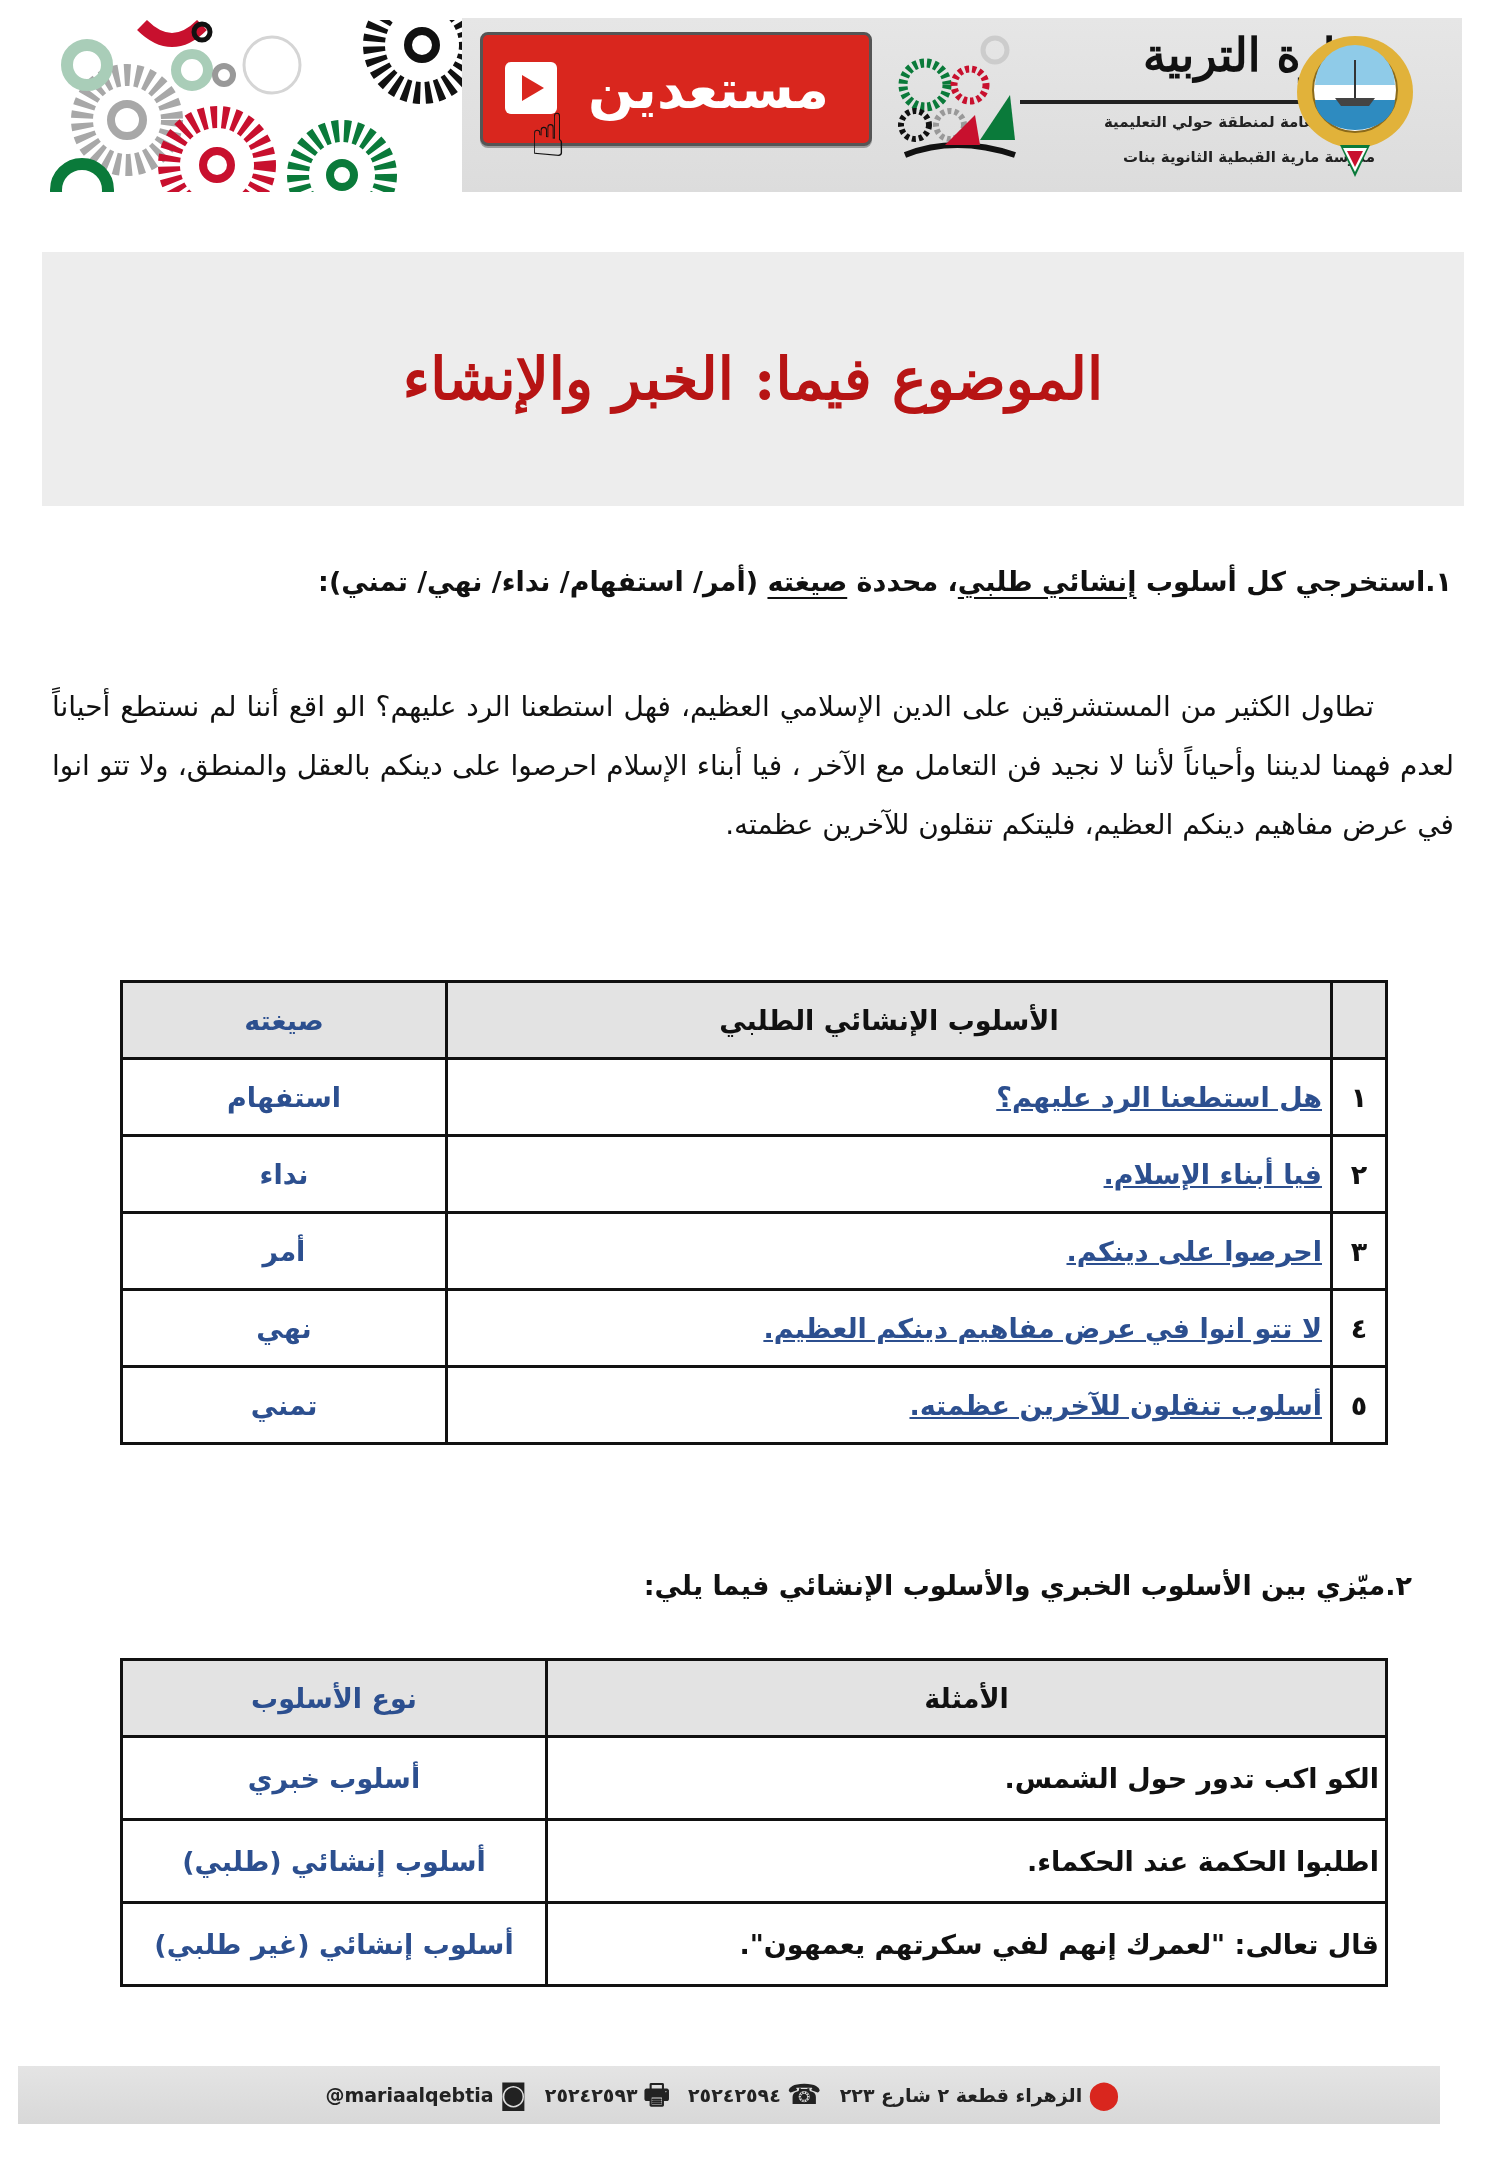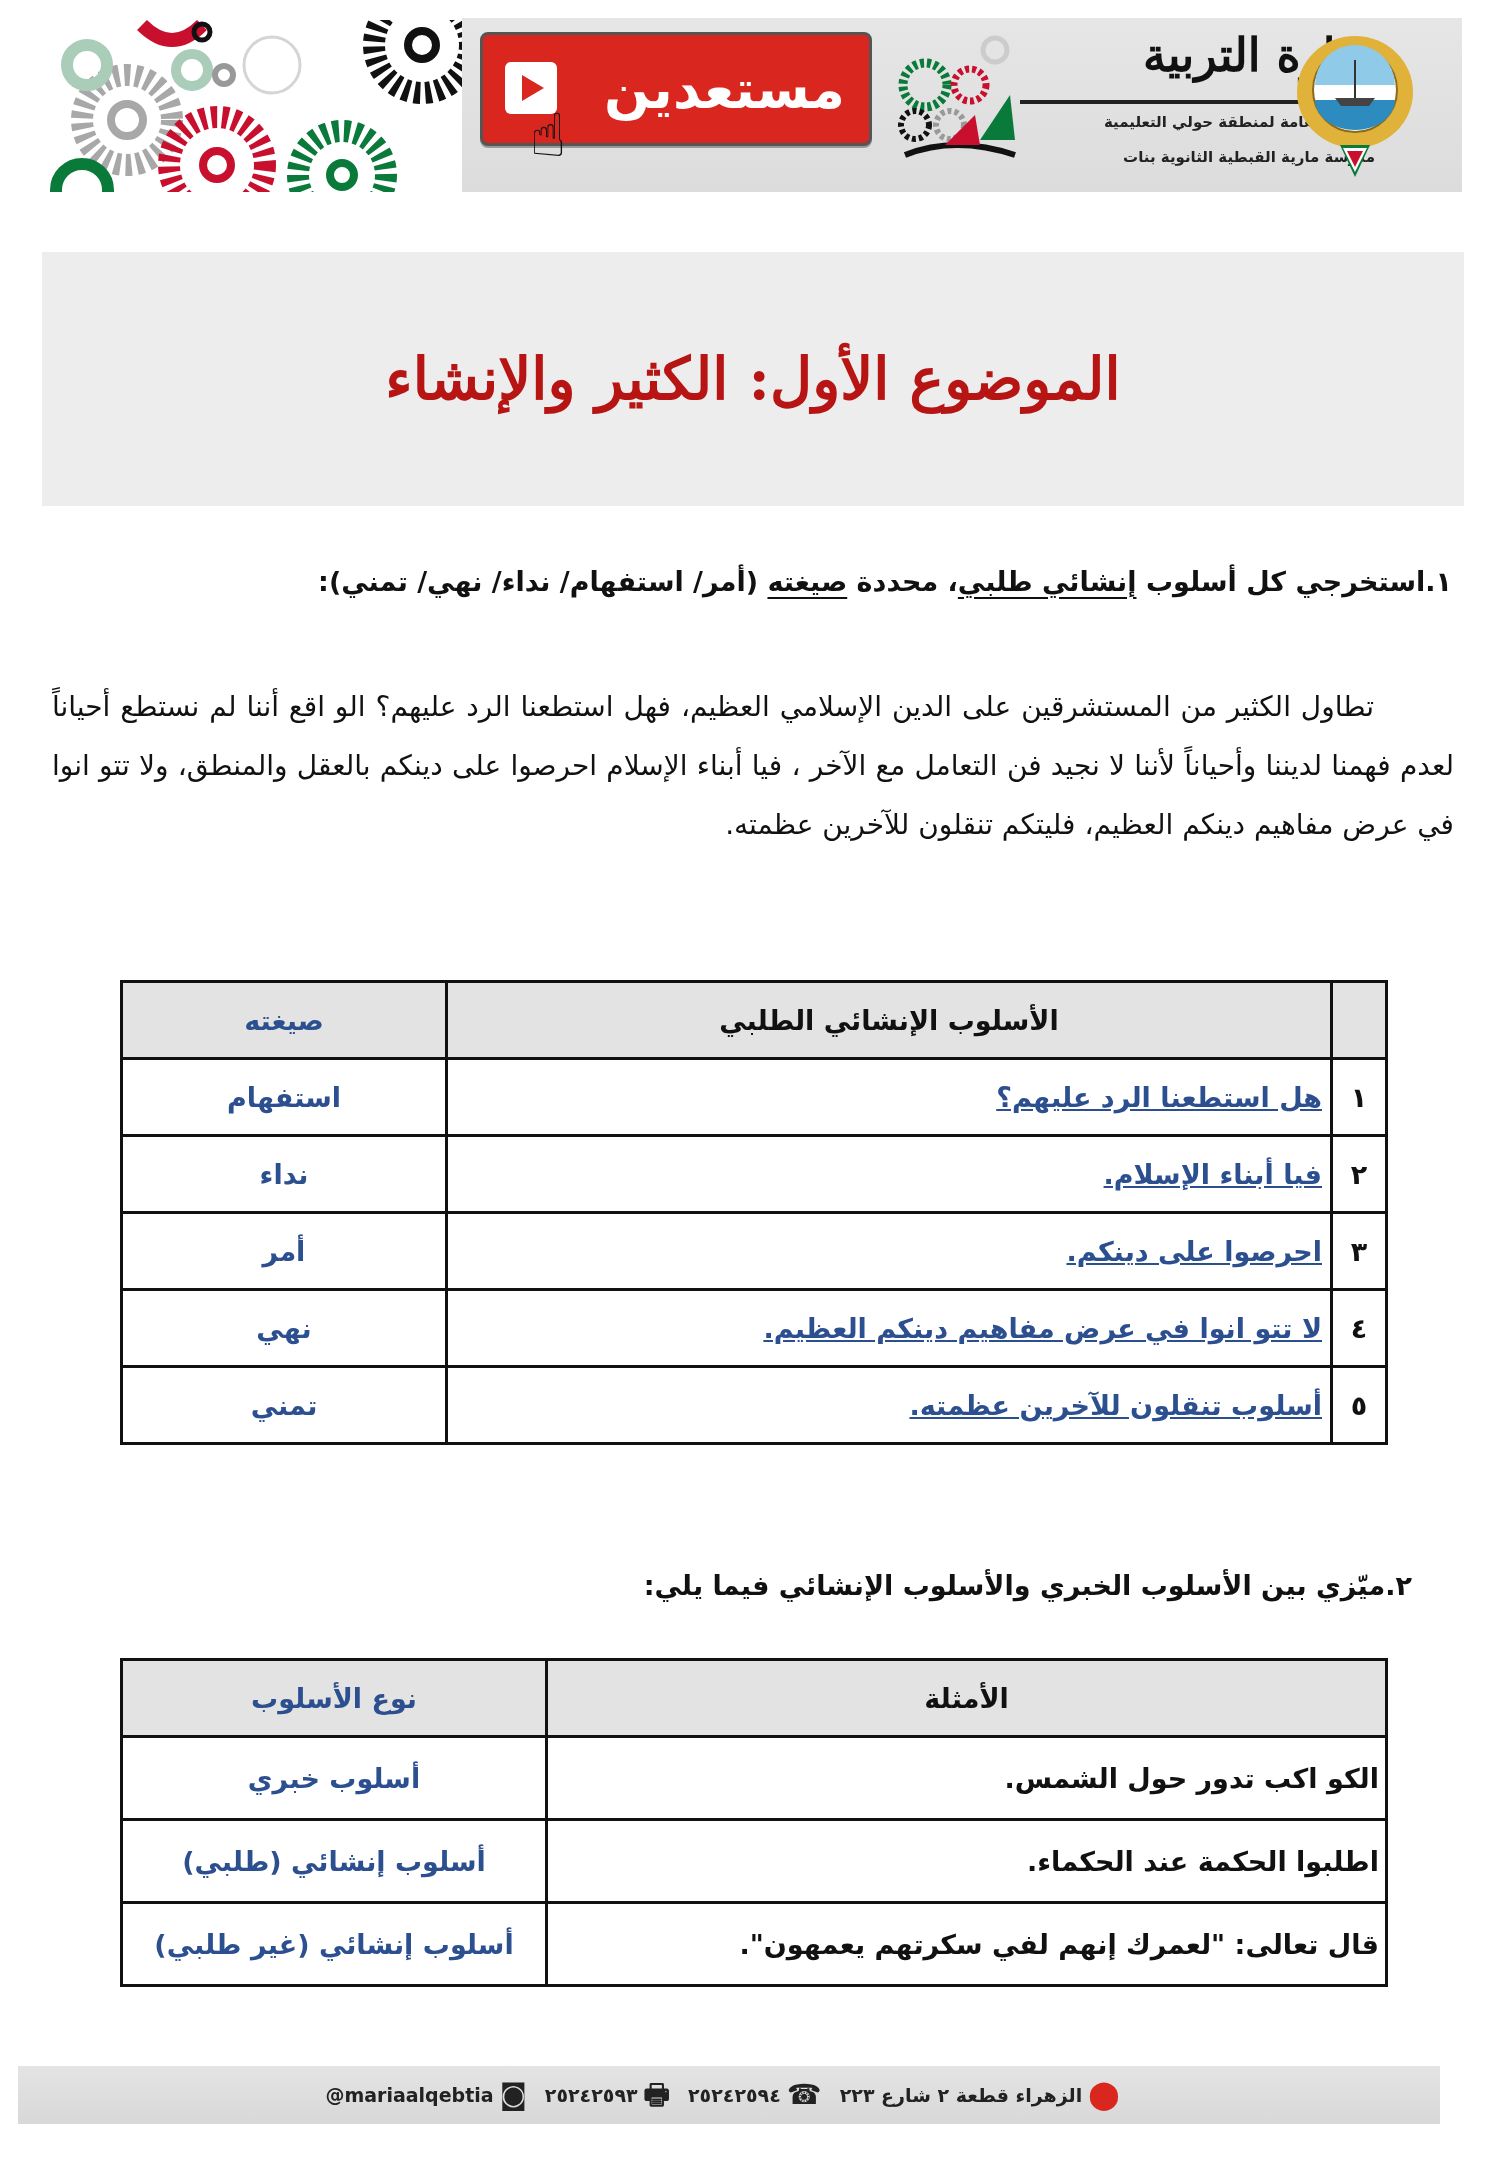--- a/index.html
+++ b/index.html
@@ -6,21 +6,21 @@
   body { width: 1500px; height: 2167px; position: relative; overflow: hidden;
          font-family: "DejaVu Sans", "Liberation Sans", sans-serif; color: #111; }
   .abs { position: absolute; }
 
   
   #banner { left: 0; top: 0; width: 1500px; height: 200px; }
   #gears { left: 42px; top: 20px; width: 420px; height: 172px; background: #fff; overflow: hidden; }
   #banner-strip { left: 462px; top: 18px; width: 1000px; height: 174px; background: linear-gradient(180deg,#e6e6e6,#dcdcdc); }
   #subscribe-btn { left: 480px; top: 32px; width: 392px; height: 114px; background: #d9261e;
                    border-radius: 8px; border: 3px solid #555; box-sizing: border-box; box-shadow: 0 2px 0 #999;
-                   display: flex; align-items: center; justify-content: flex-end; padding-right: 24px; }
+                   display: flex; align-items: center; justify-content: flex-end; padding-right: 40px; }
   #subscribe-btn .label { color: #fff; font-size: 54px; font-weight: bold; direction: rtl; }
   #play-box { left: 505px; top: 62px; width: 52px; height: 52px; background: #fff; border-radius: 6px; }
   #play-box::after { content: ""; position: absolute; left: 17px; top: 13px; border-left: 22px solid #d9261e;
                      border-top: 13px solid transparent; border-bottom: 13px solid transparent; }
   #hand-cursor { left: 530px; top: 100px; font-size: 60px; color: #111; }
   #school-logo { left: 885px; top: 30px; width: 150px; height: 150px; }
   #ministry-title { left: 1040px; top: 28px; width: 340px; text-align: right; direction: rtl;
                     font-size: 46px; font-weight: bold; color: #111; font-family: "DejaVu Serif", serif; }
   #ministry-rule { left: 1020px; top: 100px; width: 355px; height: 4px; background: #222; }
   #ministry-line1 { left: 1010px; top: 113px; width: 365px; text-align: right; direction: rtl; font-size: 15px; font-weight: bold; color: #222; }
@@ -125,21 +125,21 @@
       <path d="M45 68 h40 l-6 8 h-28 z" fill="#444"></path>
       <line x1="65" y1="30" x2="65" y2="68" stroke="#333" stroke-width="2"></line>
       <path d="M50 115 l15 32 l15 -32 z" fill="#0a7a3a"></path>
       <path d="M53 118 l12 24 l12 -24 z" fill="#fff"></path>
       <path d="M57 121 l8 16 l8 -16 z" fill="#c8102e"></path>
     </svg>
   </div>
 </div>
 
 <div class="abs" id="title-box"></div>
-<div class="abs" id="page-title">الموضوع الأول: الكثير والإنشاء</div>
+<div class="abs" id="page-title">الموضوع فيما: الخبر والإنشاء</div>
 
 <div class="abs q rtl" id="q1">
   <span>١.استخرجي كل أسلوب </span><span class="u">إنشائي طلبي</span><span>، محددة </span><span class="u">صيغته</span><span> (أمر/ استفهام/ نداء/ نهي/ تمني):</span>
 </div>
 
 <div class="abs" id="passage">
   <span class="indent"></span><span>تطاول الكثير من المستشرقين على الدين الإسلامي العظيم، فهل استطعنا الرد عليهم؟ الو اقع أننا لم نستطع أحياناً لعدم فهمنا لديننا وأحياناً لأننا لا نجيد فن التعامل مع الآخر ، فيا أبناء الإسلام احرصوا على دينكم بالعقل والمنطق، ولا تتو انوا في عرض مفاهيم دينكم العظيم، فليتكم تنقلون للآخرين عظمته.</span>
 </div>
 
 <table class="abs" id="table1">

